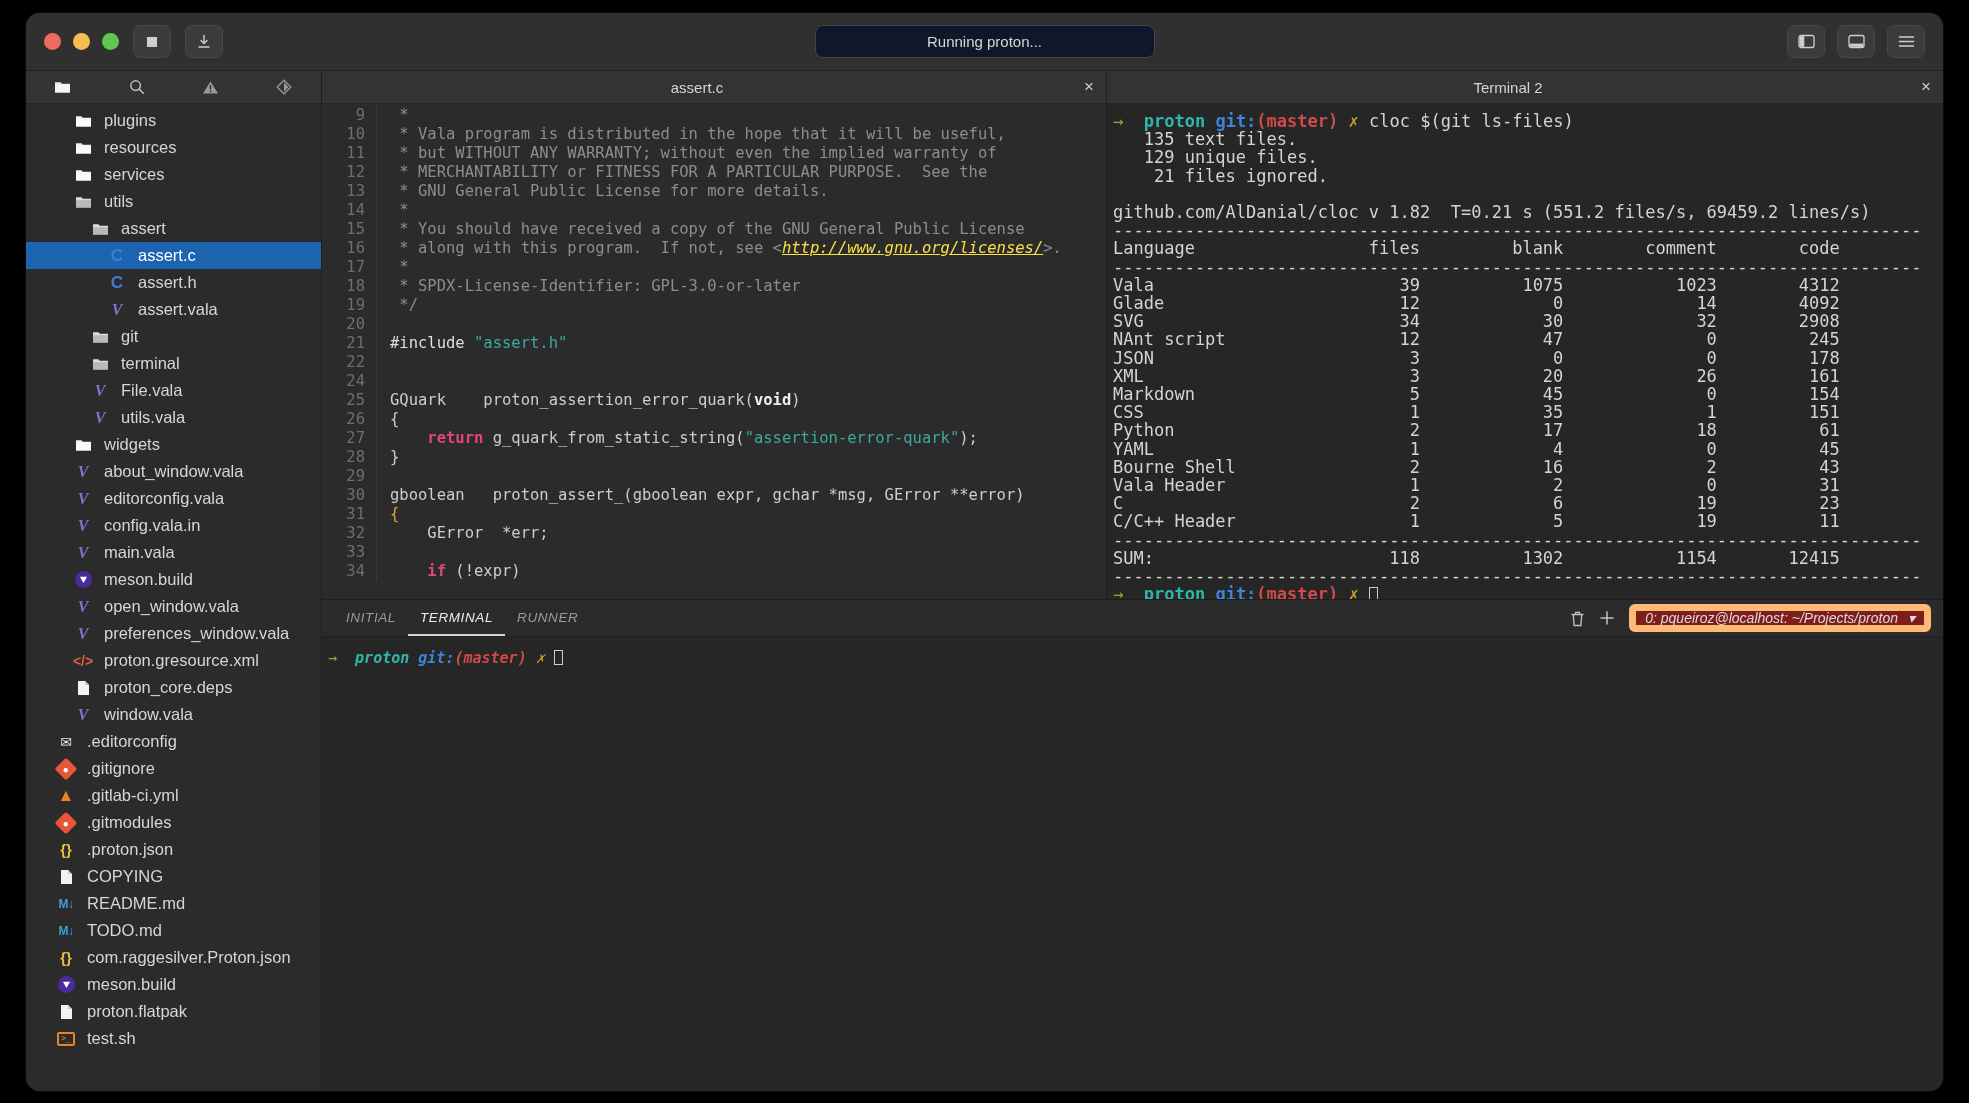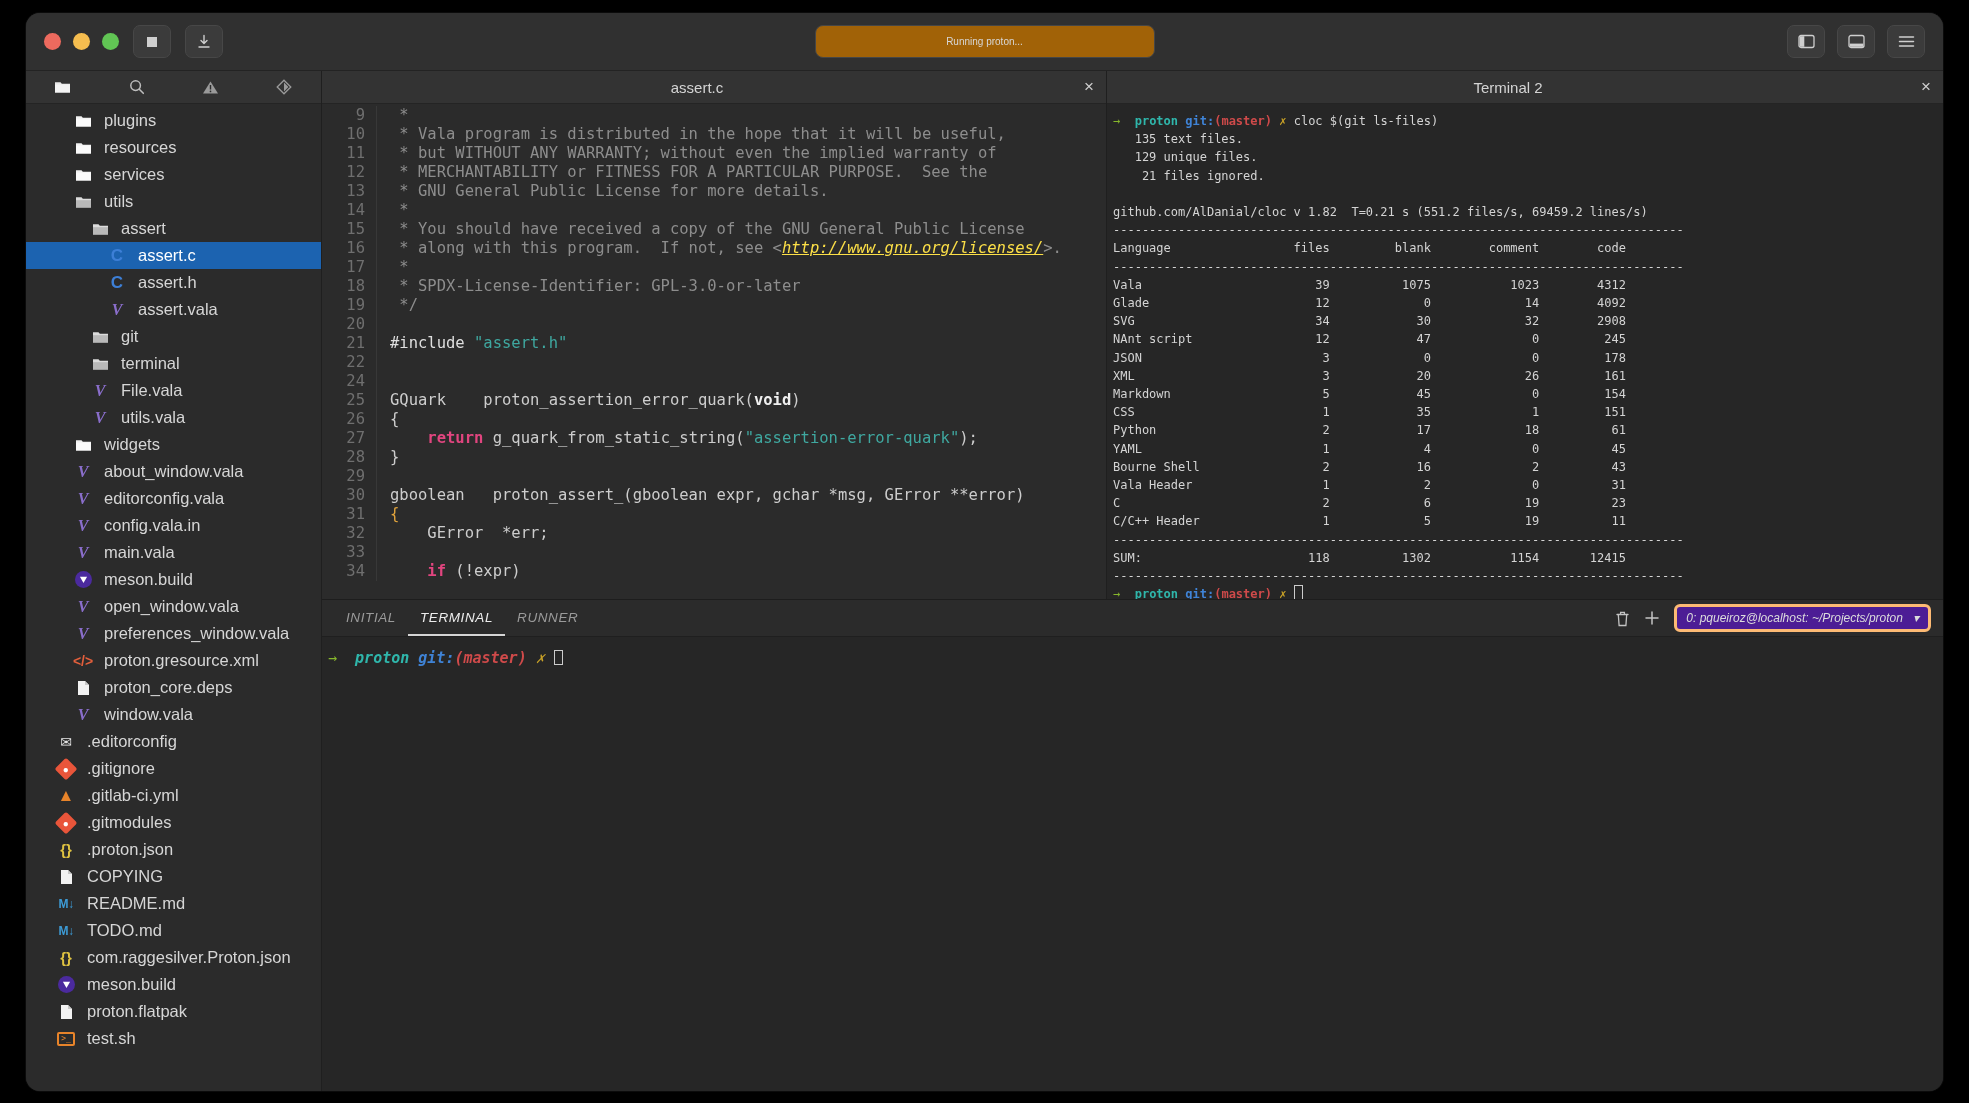--- a/index.html
+++ b/index.html
@@ -47,26 +47,26 @@
     display: flex; align-items: center; justify-content: center;
     cursor: pointer;
   }
   .hb-btn:first-of-type { margin-left: 28px; }
   .stop-square { width: 10px; height: 10px; background: #cfcfcf; }
 
   .title-pill {
     position: absolute;
     left: 50%; transform: translateX(-50%);
     width: 340px; height: 33px;
-    background: #a16207;
+    background: #0f172a;
     border: 1px solid #464646;
     border-radius: 8px;
     display: flex; align-items: center; justify-content: center;
     color: #d7d7d7;
-    font-size: 10px;
+    font-size: 15px;
   }
   .hb-right {
     position: absolute; right: 18px;
     display: flex; gap: 12px; align-items: center;
   }
   .hb-right .hb-btn { margin: 0; }
 
   
   .body { flex: 1; display: flex; min-height: 0; }
 
@@ -187,21 +187,21 @@
   }
   .term-head {
     height: 33px; flex: none;
     background: #333333;
     border-bottom: 1px solid #242424;
     display: flex; align-items: center; position: relative;
   }
   .term-out {
     flex: 1; overflow: hidden;
     font-family: "DejaVu Sans Mono", monospace;
-    font-size: 12px;
+    font-size: 17px;
     line-height: 18.2px;
     color: #d4d4d4;
     padding: 8px 0 0 6px;
     white-space: pre;
   }
   .t-arrow { color: #86b62c; }
   .t-proton { color: #2fb6ab; font-weight: bold; }
   .t-git { color: #3f83d6; font-weight: bold; }
   .t-branch { color: #cf4a4a; font-weight: bold; }
   .t-x { color: #c9a227; }
@@ -231,26 +231,26 @@
     display: flex; align-items: center;
     font-size: 13.5px; letter-spacing: 0.6px;
     color: #9a9a9a; cursor: pointer;
     border-bottom: 2px solid transparent;
   }
   .bt-tab.active { color: #ededed; border-bottom-color: #d5d5d5; }
   .bb-right { margin-left: auto; display: flex; align-items: center; gap: 14px; }
   .bb-icon { color: #c3c3c3; cursor: pointer; display:flex; align-items:center; }
   .session-select {
     height: 28px;
-    background: #4c1d95;
-    border: 3px solid #fdba74;
+    background: #7f1d1d;
+    border: 7px solid #fdba74;
     border-radius: 6px;
     display: flex; align-items: center;
     padding: 0 9px; gap: 10px;
-    color: #dcdcdc; font-size: 12px;
+    color: #dcdcdc; font-size: 14px;
     cursor: pointer;
   }
   .bottom-out {
     flex: 1;
     font-family: "DejaVu Sans Mono", monospace;
     font-size: 15px; line-height: 18.2px;
     padding: 12px 15px 0 6px;
     white-space: pre;
     color: #d4d4d4;
   }

